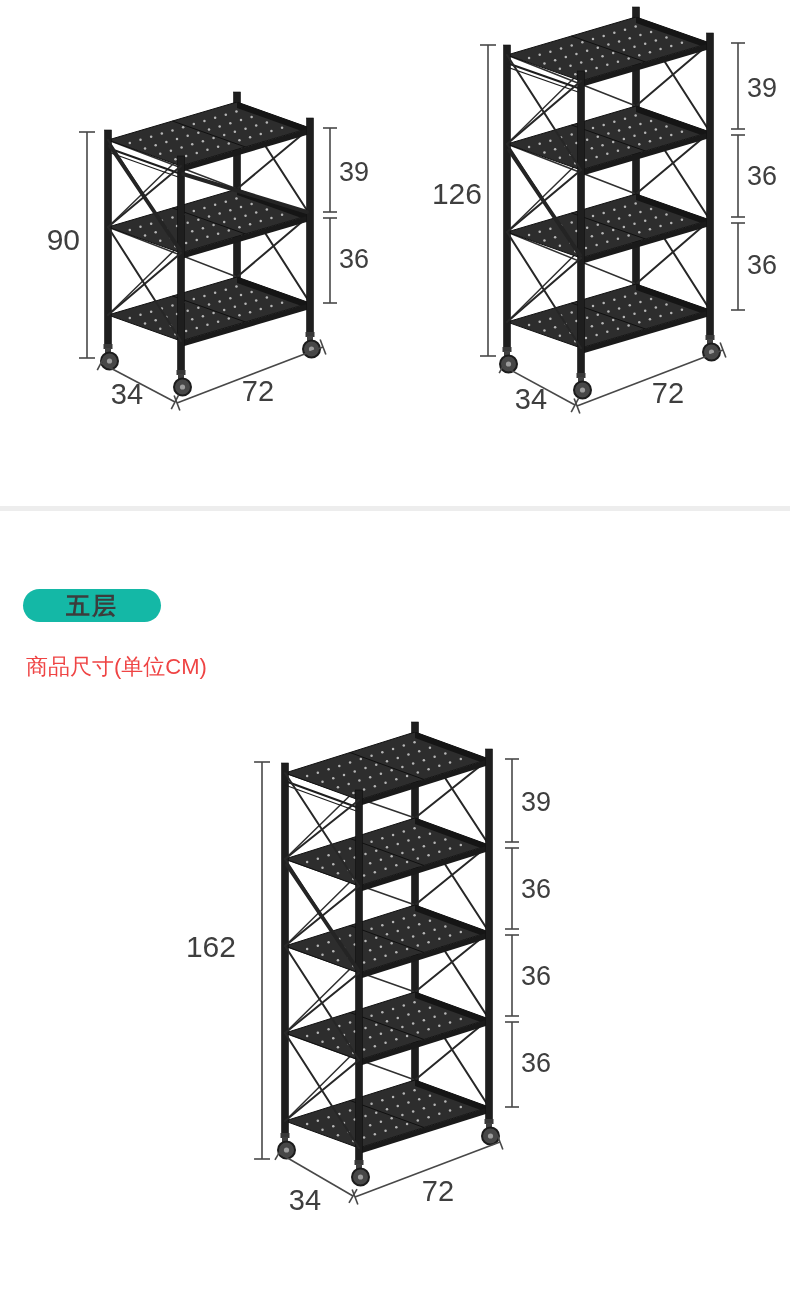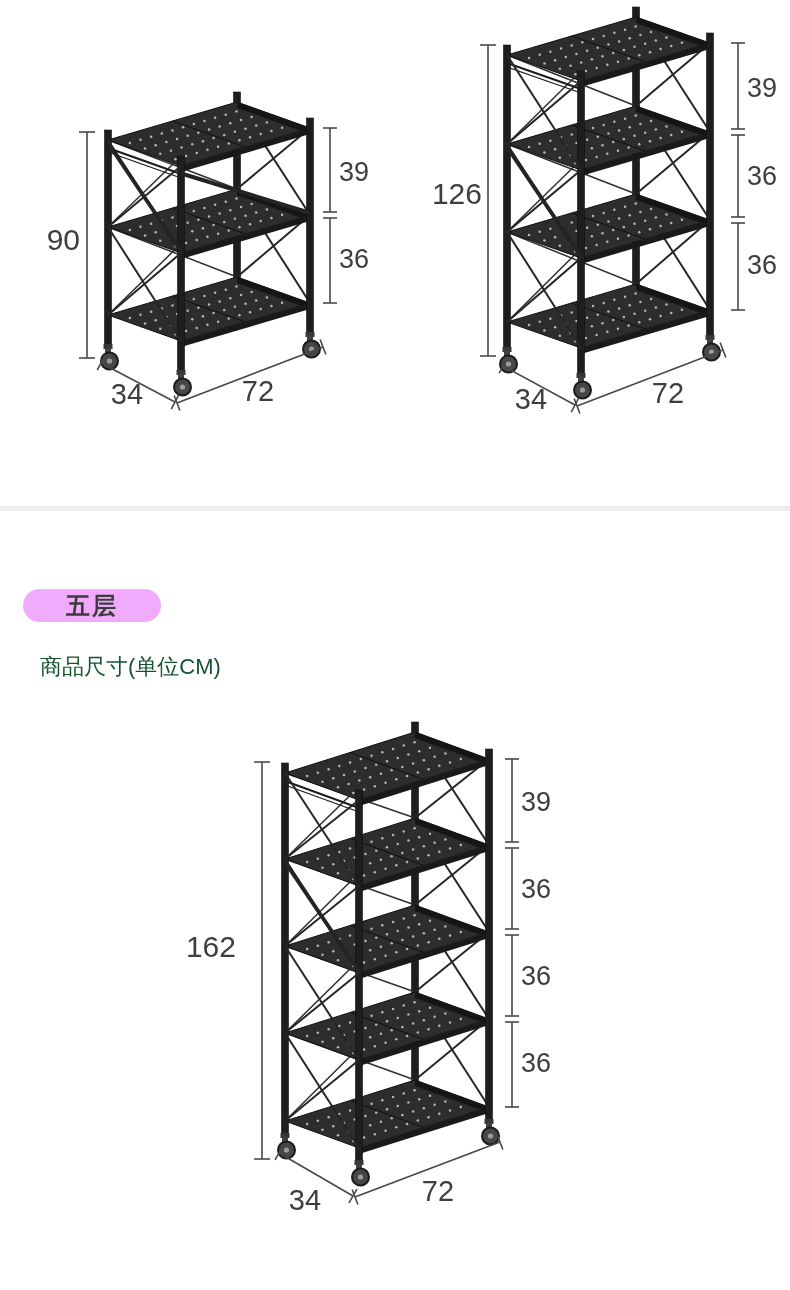--- a/index.html
+++ b/index.html
@@ -877,19 +877,19 @@
           <line x1="355" y1="1197" x2="500" y2="1142" stroke="#484848" stroke-width="1.6" stroke-linecap="butt"></line>
           <line x1="352.1627661270357" y1="1189.5200197894578" x2="357.8372338729643" y2="1204.4799802105422" stroke="#484848" stroke-width="1.6" stroke-linecap="butt"></line>
           <line x1="497.1627661270357" y1="1134.5200197894578" x2="502.8372338729643" y2="1149.4799802105422" stroke="#484848" stroke-width="1.6" stroke-linecap="butt"></line>
           <text x="438" y="1201" font-size="29" text-anchor="middle" fill="#3e3e3e">72</text>
         </g>
       </g>
     </svg>
 
   <div class="divider" style="top: 506px; background: rgb(237, 237, 237);"></div>
 
-  <div class="badge" style="left: 23px; top: 589px; width: 138px; height: 33px; background: #f0abfc; color: rgb(60, 60, 60);">
+  <div class="badge" style="left: 23px; top: 589px; width: 138px; height: 33px; background: #14b8a6; color: rgb(60, 60, 60);">
     <span>五层</span>
   </div>
 
-  <div class="caption" style="left: 40px; top: 652px; color: #14532d;">商品尺寸(单位CM)</div>
+  <div class="caption" style="left: 26px; top: 652px; color: #ef4444;">商品尺寸(单位CM)</div>
 
 </div>
 
 </body></html>

